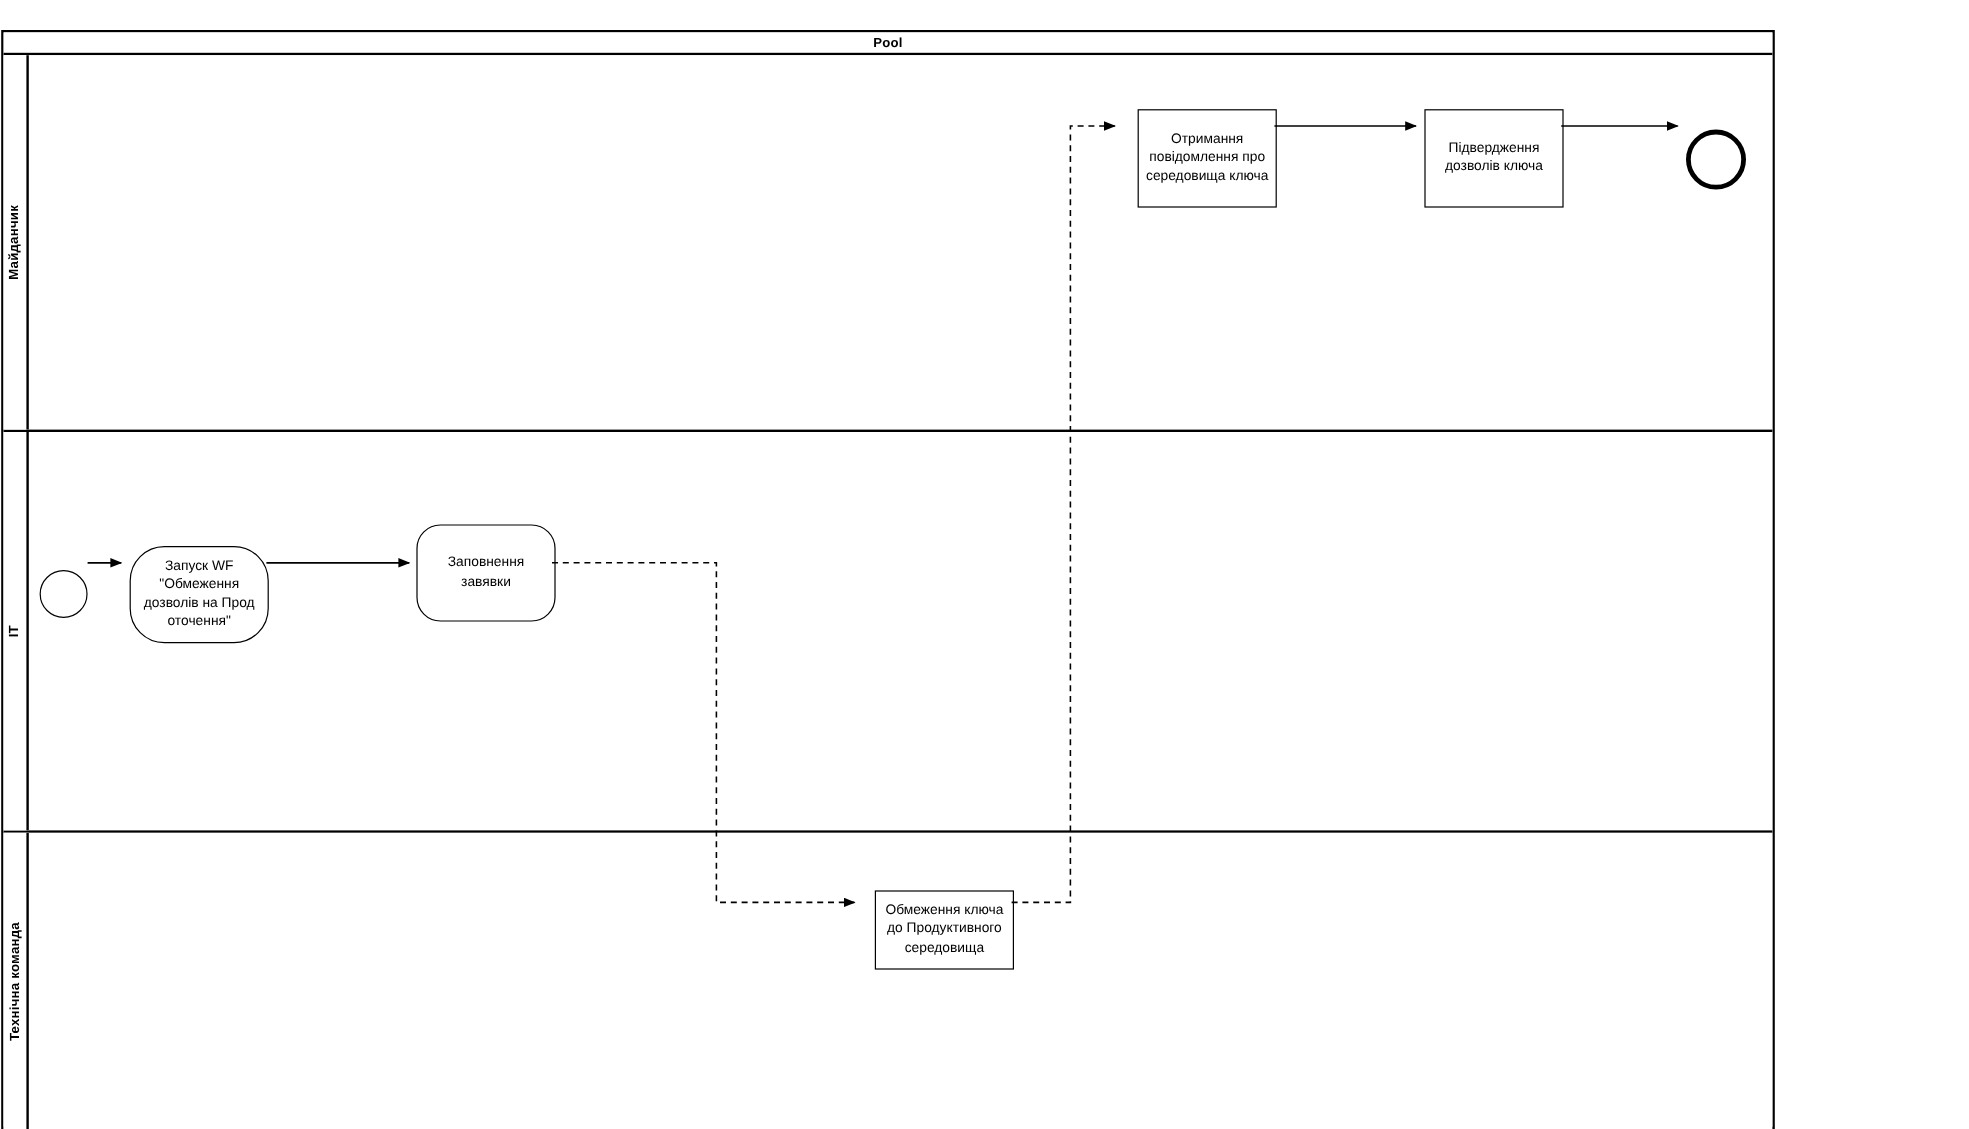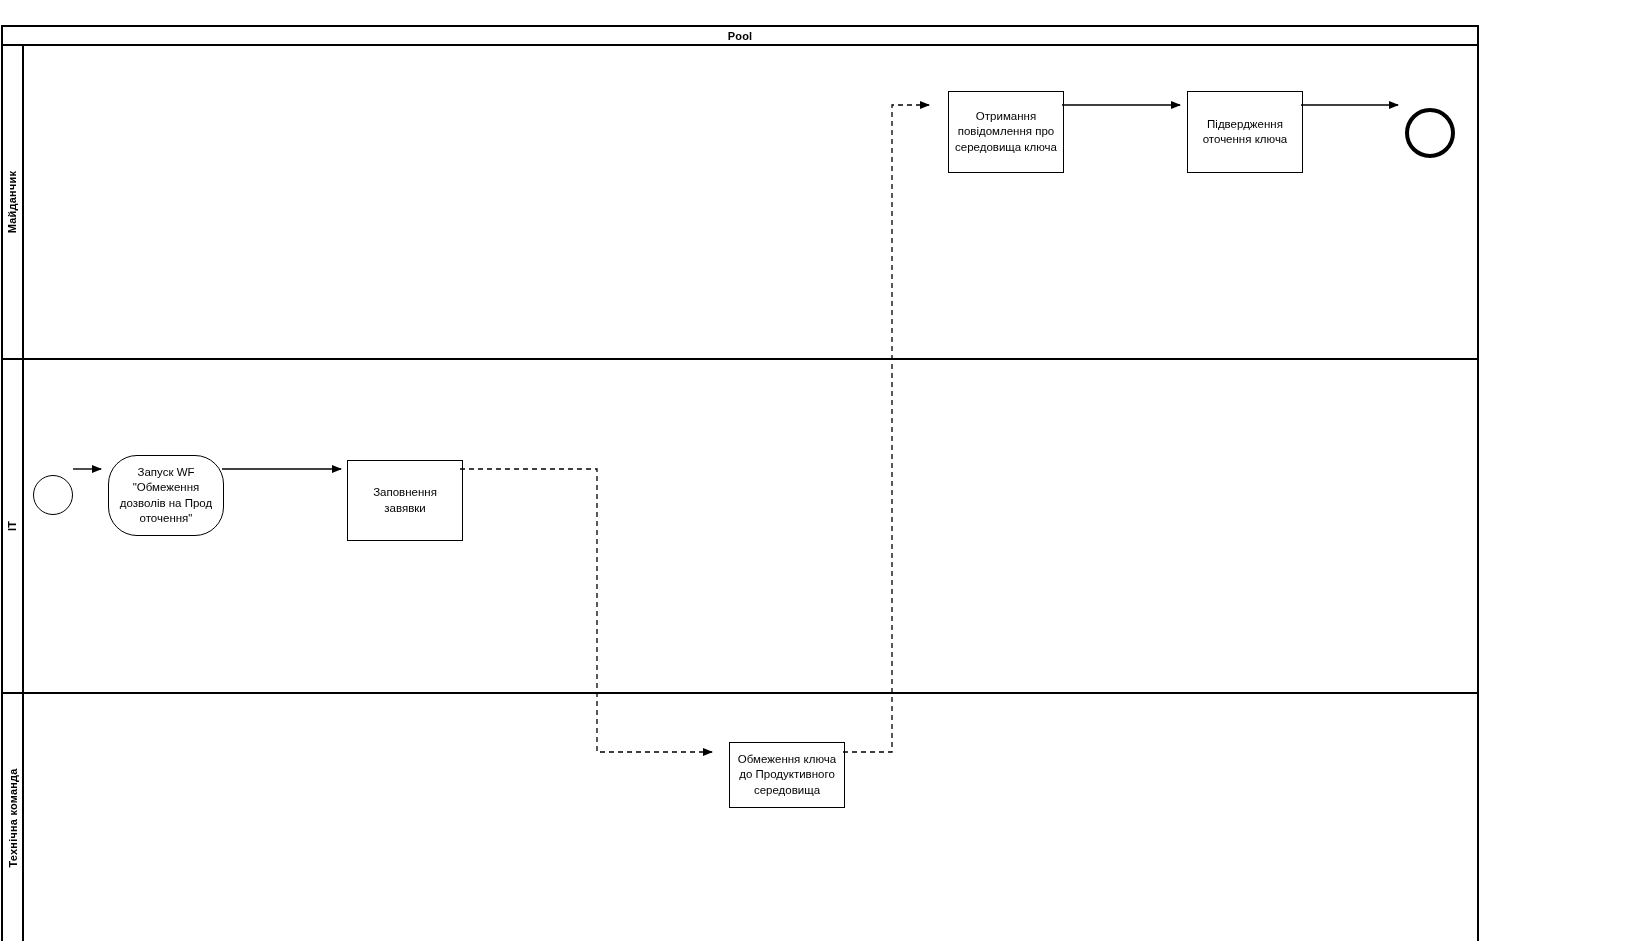--- a/index.html
+++ b/index.html
@@ -148,36 +148,36 @@
 
     <div class="lane lane-divider" style="top:19px; height:314px;">
       <div class="lane-label-col">
         <span class="lane-label">Майданчик</span>
       </div>
       <div class="lane-body">
         <div class="task" style="left:924px; top:45px; width:116px; height:82px;">Отримання
 повідомлення про
 середовища ключа</div>
         <div class="task" style="left:1163px; top:45px; width:116px; height:82px;">Підвердження
-оточення ключа</div>
+дозволів ключа</div>
         <div class="event event-end" style="left:1381px; top:62px; width:50px; height:50px;"></div>
       </div>
     </div>
 
     <div class="lane lane-divider" style="top:333px; height:334px;">
       <div class="lane-label-col">
         <span class="lane-label">ІТ</span>
       </div>
       <div class="lane-body">
         <div class="event event-start" style="left:9px; top:115px; width:40px; height:40px;"></div>
         <div class="task" style="left:84px; top:95px; width:116px; height:81px;border-radius:29px;">Запуск WF
 "Обмеження
 дозволів на Прод
 оточення"</div>
-        <div class="task" style="left:323px; top:100px; width:116px; height:81px;">Заповнення завявки</div>
+        <div class="task" style="left:323px; top:77px; width:116px; height:81px;border-radius:20px;">Заповнення завявки</div>
       </div>
     </div>
 
     <div class="lane" style="top:667px; height:247px;">
       <div class="lane-label-col">
         <span class="lane-label">Технічна команда</span>
       </div>
       <div class="lane-body">
         <div class="task" style="left:705px; top:48px; width:116px; height:66px;">Обмеження ключа
 до Продуктивного

